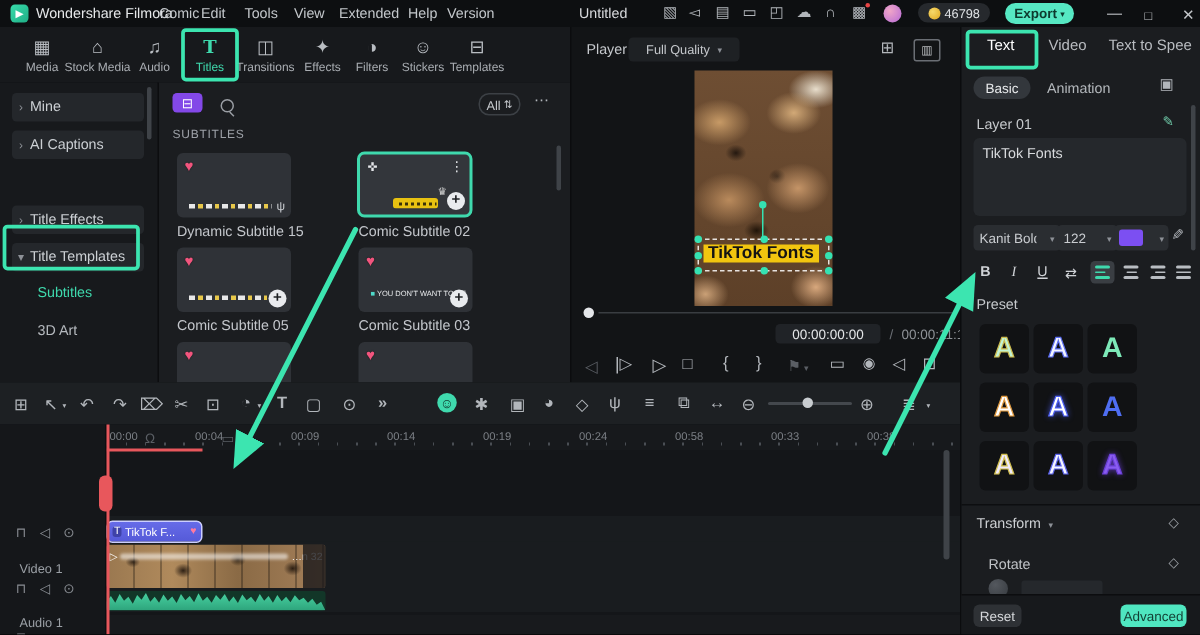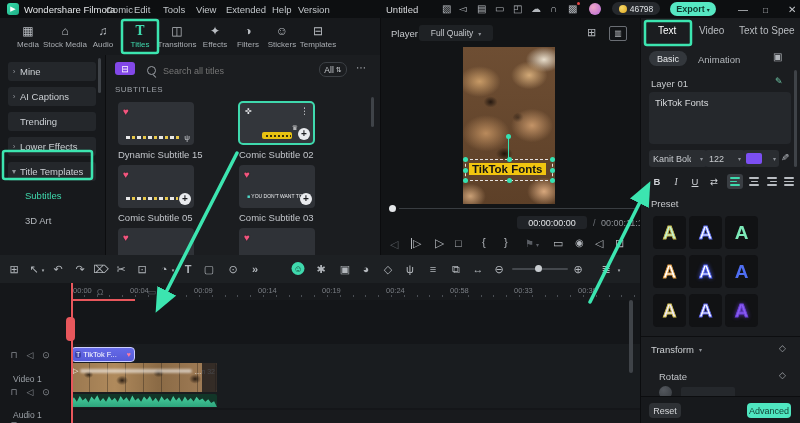--- a/index.html
+++ b/index.html
@@ -169,48 +169,43 @@
 
   <div class="r sidepanel">
     <div class="r srow" style="top:7px;">
       <span class="ar">›</span>
       <span>Mine</span>
       </div>
     <div class="r srow" style="top:32px;">
       <span class="ar">›</span>
       <span>AI Captions</span>
       </div>
-    <div class="r srow" style="top:57px;">
-      <span class="ar"></span>
-      <span>Trending</span>
-      </div>
     <div class="r srow" style="top:82px;">
       <span class="ar">›</span>
-      <span>Lower Effects</span>
+      <span>Title Effects</span>
       </div>
     <div class="r srow" style="top:107px;">
       <span class="ar">▾</span>
       <span>Title Templates</span>
       </div>
     <div class="r ssub" style="top:132px;color:#3fd9ad;">
       <span>Subtitles</span>
       </div>
     <div class="r ssub" style="top:157px;">
       <span>3D Art</span>
       </div>
     <div class="r scroll" style="left:98px;top:3px;width:3px;height:35px;"></div>
   </div>
 
   <div class="r library">
     <div class="r ctr" style="left:9px;top:7px;width:20px;height:13px;border-radius:3px;background:#8348e8;color:#fff;font-size:9px;">
       <span>⊟</span>
       </div>
     <span class="r" style="left:41px;top:11px;width:7px;height:7px;border:1.3px solid #9a9ea4;border-radius:50%;"></span>
     <span class="r" style="left:48px;top:19px;width:1.3px;height:4px;background:#9a9ea4;transform:rotate(-45deg);"></span>
-    <input class="r" style="left: 55px; top: 8px; width: 120px; height: 13px; background: transparent; border: none; outline: none; color: rgb(141, 145, 151); font-size: 9px; font-family: &quot;Liberation Sans&quot;, sans-serif;" placeholder="Search all titles">
     <span class="r ctr" style="left:213px;top:7px;width:26px;height:13px;border:1px solid #3c4045;border-radius:7px;gap:2px;font-size:8.5px;color:#c6c9cd;">
       <span>All</span>
       <span style="font-size:7px;">⇅</span>
       </span>
     <span class="r ic" style="left:250px;top:8px;font-size:10px;">⋯</span>
     <span class="r" style="left:9px;top:30px;font-size:8px;letter-spacing:.5px;color:#9da1a7;">SUBTITLES</span>
 
     <div class="r thumb" style="left:12px;top:47px;width:76px;height:43px;">
       <span class="heart">♥</span>
       <div class="ministrip" style="left:8px;bottom:6px;width:55px;"></div>

